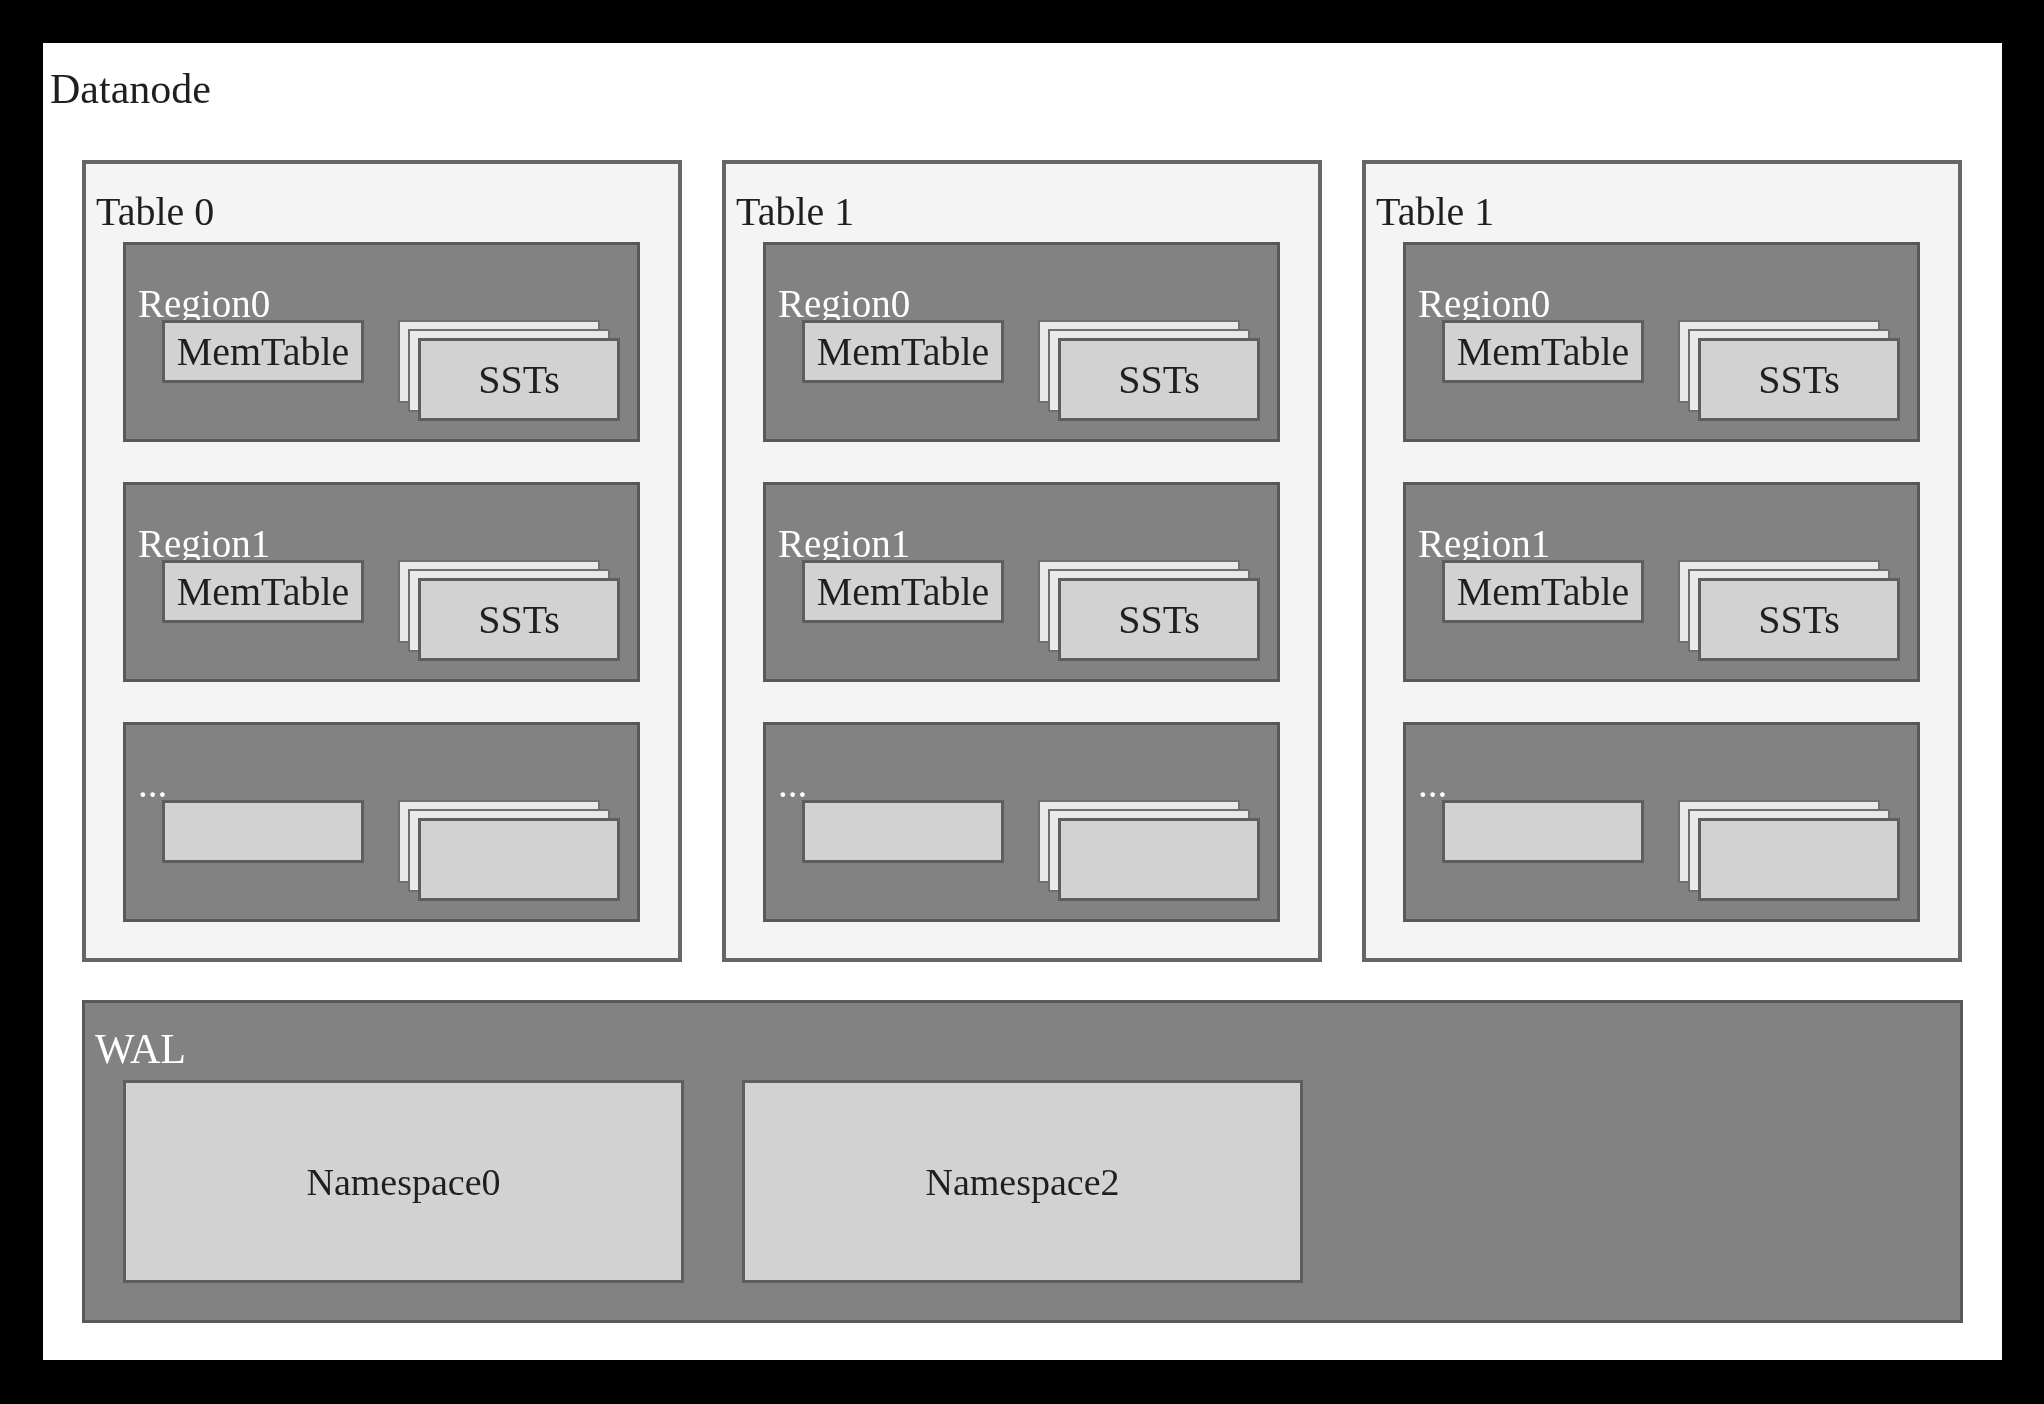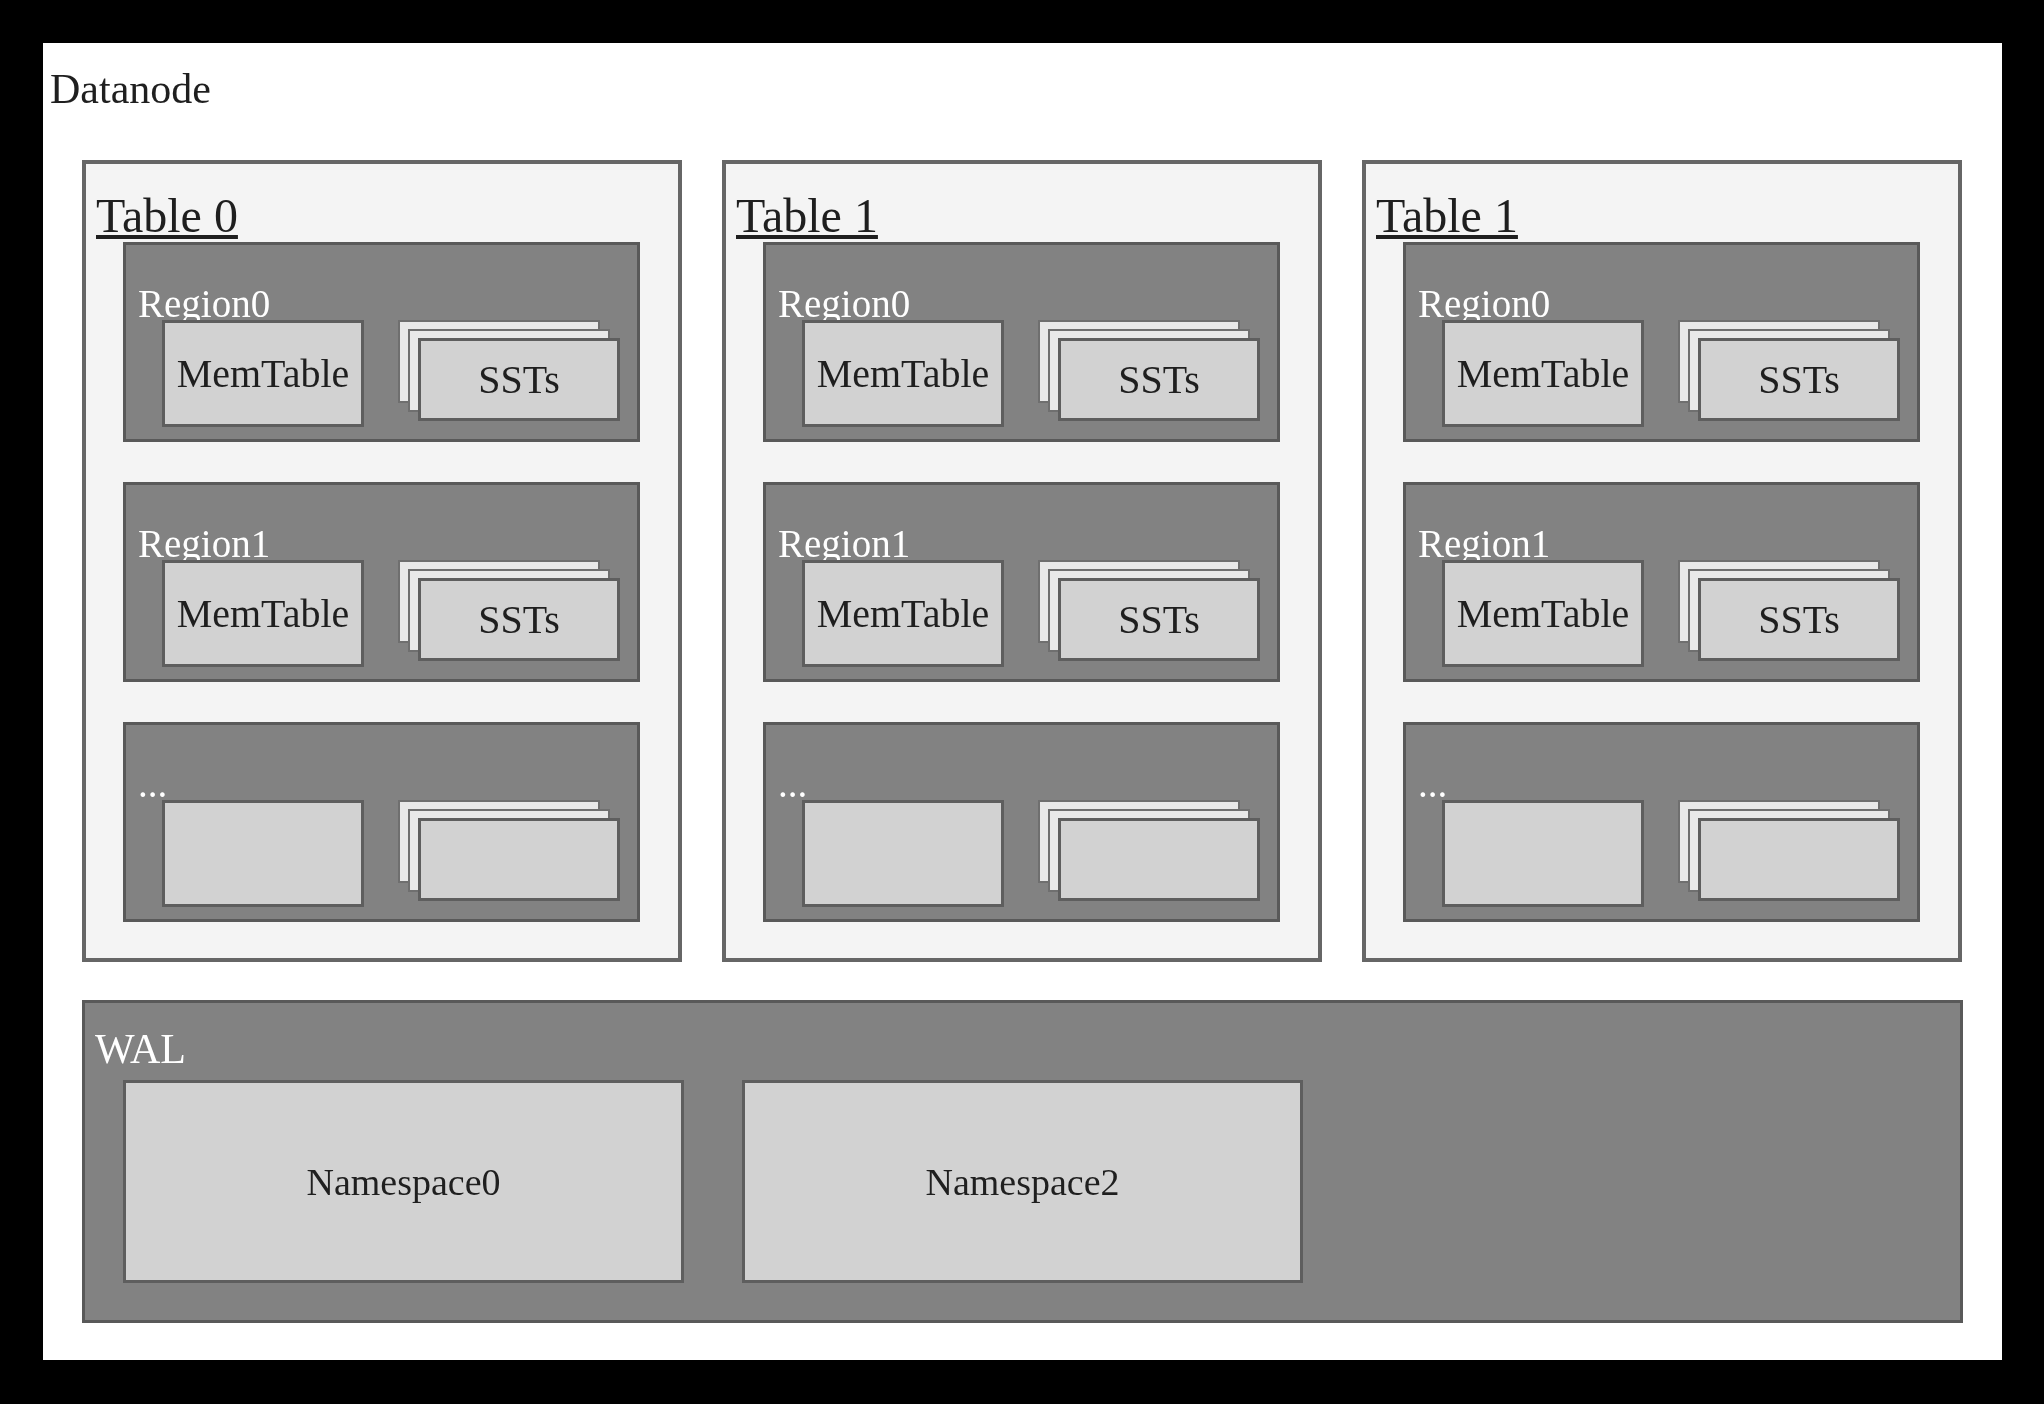--- a/index.html
+++ b/index.html
@@ -20,36 +20,36 @@
   .tables-row{
     position:absolute;left:39px;top:117px;display:flex;gap:40px;
   }
   .table-box{
     width:600px;height:802px;box-sizing:border-box;position:relative;
     background:var(--table-fill,#f4f4f4);
     border:4px solid var(--table-border,#666);
   }
   .table-label{
     position:absolute;left:10px;top:24px;
-    font-size:48px;color:var(--text-dark,#1f1f1f);white-space:nowrap;text-decoration:underline;
+    font-size:40px;color:var(--text-dark,#1f1f1f);white-space:nowrap;
   }
   .region{
     position:absolute;left:37px;width:517px;height:200px;box-sizing:border-box;
     background:var(--region-fill,#828282);
     border:3px solid var(--region-border,#595959);
   }
   .region.r0{top:78px}
   .region.r1{top:318px}
   .region.r2{top:558px}
   .region-label{
     position:absolute;left:12px;top:36px;
     font-size:39px;color:var(--text-light,#fff);white-space:nowrap;
   }
   .membox{
-    position:absolute;left:36px;top:75px;width:202px;height:107px;box-sizing:border-box;
+    position:absolute;left:36px;top:75px;width:202px;height:63px;box-sizing:border-box;
     background:var(--box-fill,#d2d2d2);
     border:3px solid var(--box-border,#5e5e5e);
     display:flex;align-items:center;justify-content:center;
     font-size:40px;color:var(--text-dark,#1f1f1f);
   }
   .stack{
     position:absolute;left:272px;top:75px;width:222px;height:90px;
   }
   .sheet{
     position:absolute;width:202px;height:83px;box-sizing:border-box;

